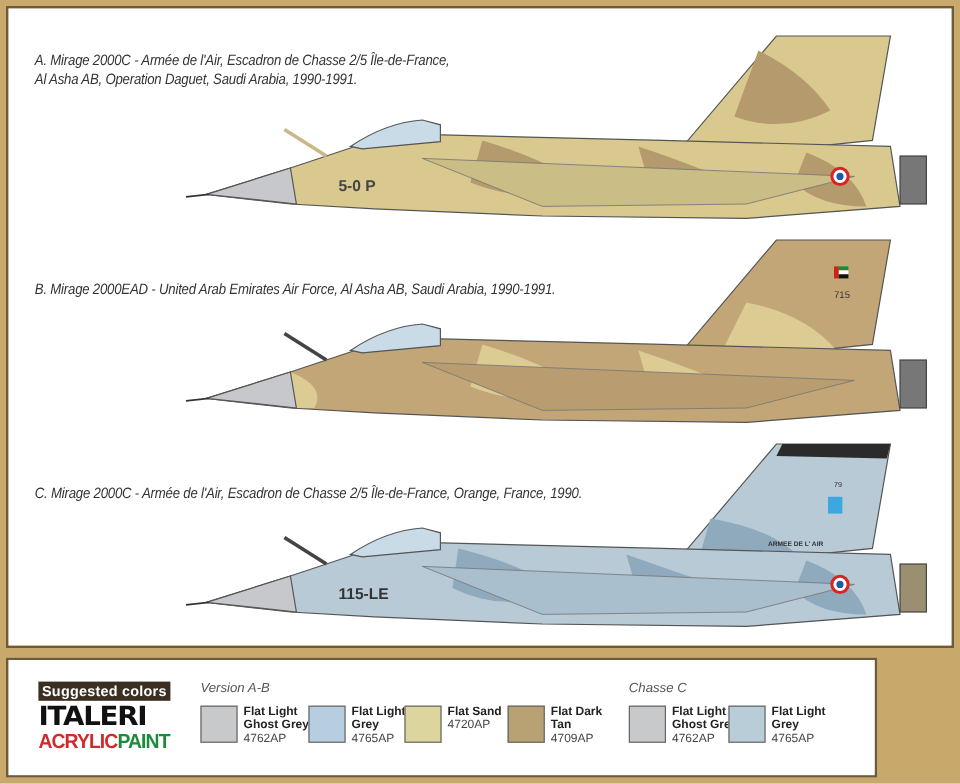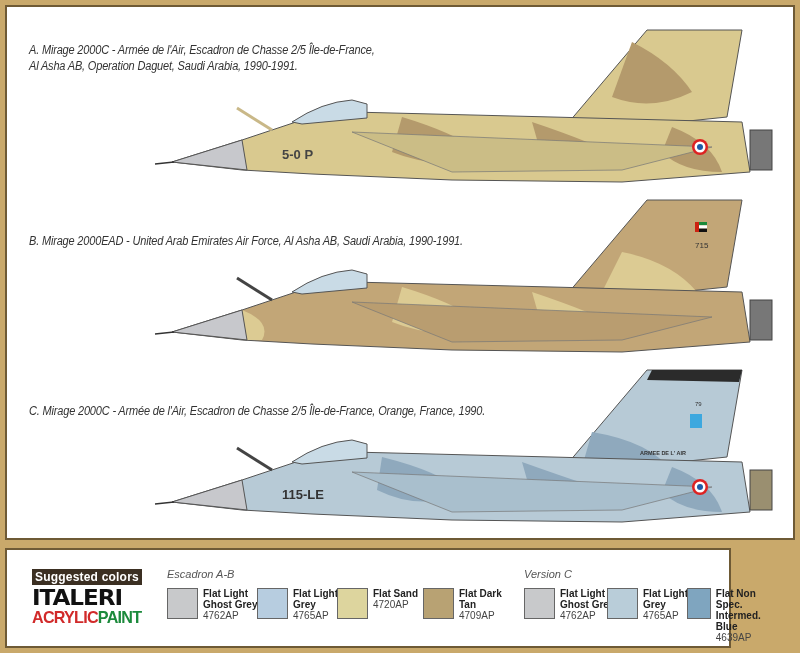--- a/index.html
+++ b/index.html
@@ -105,21 +105,21 @@
   </svg>
 </div>
 
 <div id="bottom-panel" class="panel">
   <div class="logo-box">
     <div class="suggested">Suggested colors</div>
     <div class="italeri">ITALERI</div>
     <div class="acrylic"><span class="a">ACRYLIC</span><span class="p">PAINT</span></div>
   </div>
 
-  <div class="group-title" style="left:160px;top:18px;">Escadron A-B</div>
+  <div class="group-title" style="left:160px;top:18px;">Version A-B</div>
   <div class="swatch-item" style="left:160px;top:38px;">
     <div class="swatch" style="background:#c8c9cb"></div>
     <div class="sw-text">
         <span class="sw-name">Flat Light
 Ghost Grey</span>
         <span class="sw-code">4762AP</span>
       </div>
   </div>
   <div class="swatch-item" style="left:250px;top:38px;">
     <div class="swatch" style="background:#b7cde0"></div>
@@ -138,38 +138,30 @@
   </div>
   <div class="swatch-item" style="left:416px;top:38px;">
     <div class="swatch" style="background:#b8a273"></div>
     <div class="sw-text">
         <span class="sw-name">Flat Dark
 Tan</span>
         <span class="sw-code">4709AP</span>
       </div>
   </div>
 
-  <div class="group-title" style="left:517px;top:18px;">Version C</div>
+  <div class="group-title" style="left:517px;top:18px;">Chasse C</div>
   <div class="swatch-item" style="left:517px;top:38px;">
     <div class="swatch" style="background:#c8c9cb"></div>
     <div class="sw-text">
         <span class="sw-name">Flat Light
 Ghost Grey</span>
         <span class="sw-code">4762AP</span>
       </div>
   </div>
   <div class="swatch-item" style="left:600px;top:38px;">
     <div class="swatch" style="background:#b9cdd9"></div>
     <div class="sw-text">
         <span class="sw-name">Flat Light
 Grey</span>
         <span class="sw-code">4765AP</span>
       </div>
   </div>
-  <div class="swatch-item" style="left:680px;top:38px;">
-    <div class="swatch" style="background:#7fa5bf"></div>
-    <div class="sw-text">
-        <span class="sw-name">Flat Non Spec.
-Intermed. Blue</span>
-        <span class="sw-code">4639AP</span>
-      </div>
-  </div>
 </div>
 
 </body></html>

